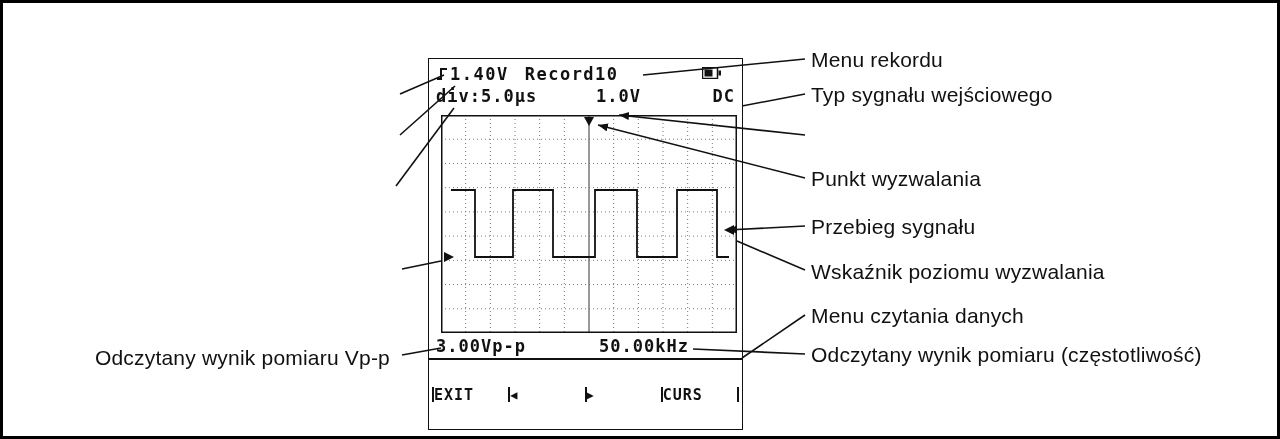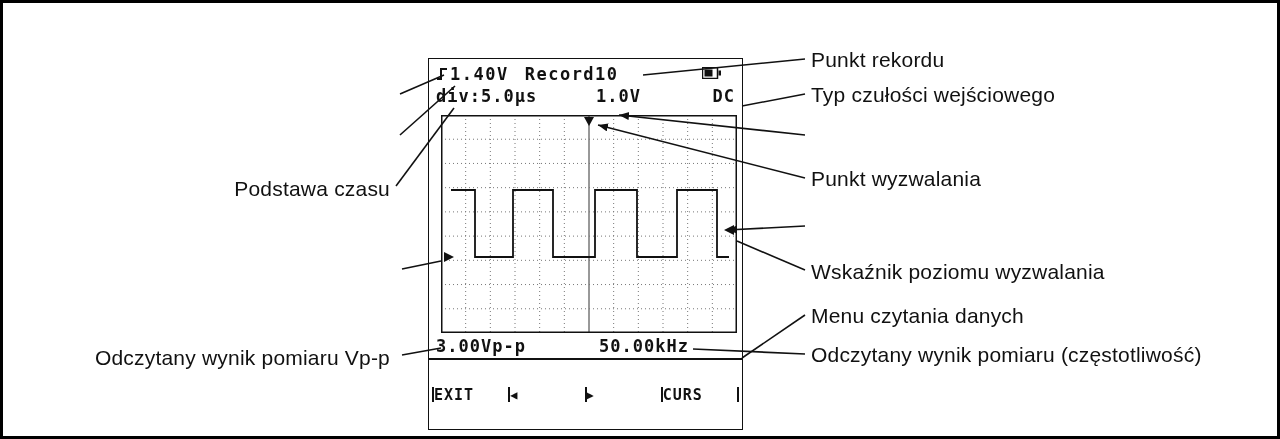--- a/index.html
+++ b/index.html
@@ -60,26 +60,26 @@
     <line x1="802" y1="56" x2="640" y2="72"></line>
     <line x1="802" y1="91" x2="739" y2="103"></line>
     <line x1="802" y1="132" x2="616" y2="112" marker-end="url(#ah)"></line>
     <line x1="802" y1="175" x2="595" y2="122" marker-end="url(#ah)"></line>
     <line x1="802" y1="223" x2="724" y2="227" marker-end="url(#ah)"></line>
     <line x1="802" y1="267" x2="734" y2="238"></line>
     <line x1="802" y1="312" x2="739" y2="355"></line>
     <line x1="802" y1="351" x2="690" y2="346"></line>
   </svg>
 
-  <div class="ann left" style="top:174px">Podstawa czasu</div>
   <div class="ann left" style="top:343px">Odczytany wynik pomiaru Vp-p</div>
 
-  <div class="ann right" style="top:45px">Punkt rekordu</div>
-  <div class="ann right" style="top:80px">Typ czułości wejściowego</div>
+  <div class="ann right" style="top:45px">Menu rekordu</div>
+  <div class="ann right" style="top:80px">Typ sygnału wejściowego</div>
   <div class="ann right" style="top:164px">Punkt wyzwalania</div>
+  <div class="ann right" style="top:212px">Przebieg sygnału</div>
   <div class="ann right" style="top:301px">Menu czytania danych</div>
   <div class="ann right" style="top:257px">Wskaźnik poziomu wyzwalania</div>
   <div class="ann right" style="top:340px">Odczytany wynik pomiaru (częstotliwość)</div>
 
   <div class="scope">
 
     <div class="sline1">
       <span class="slope">
         <svg width="12" height="16" viewBox="0 0 12 16">
             <path d="M1 13 H5 V3 H11" fill="none" stroke="#111" stroke-width="2"></path>

